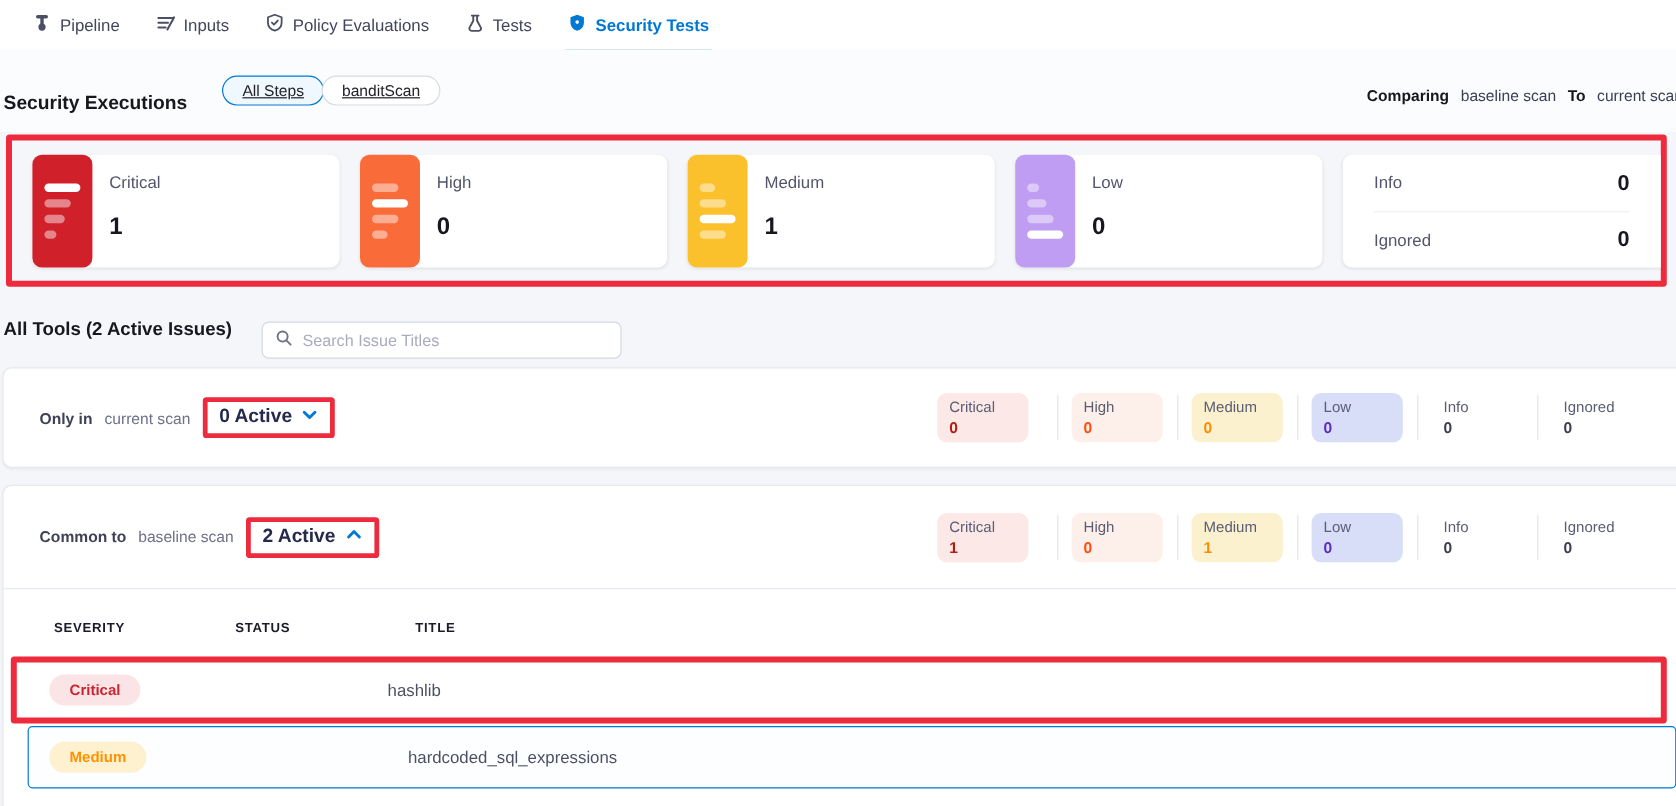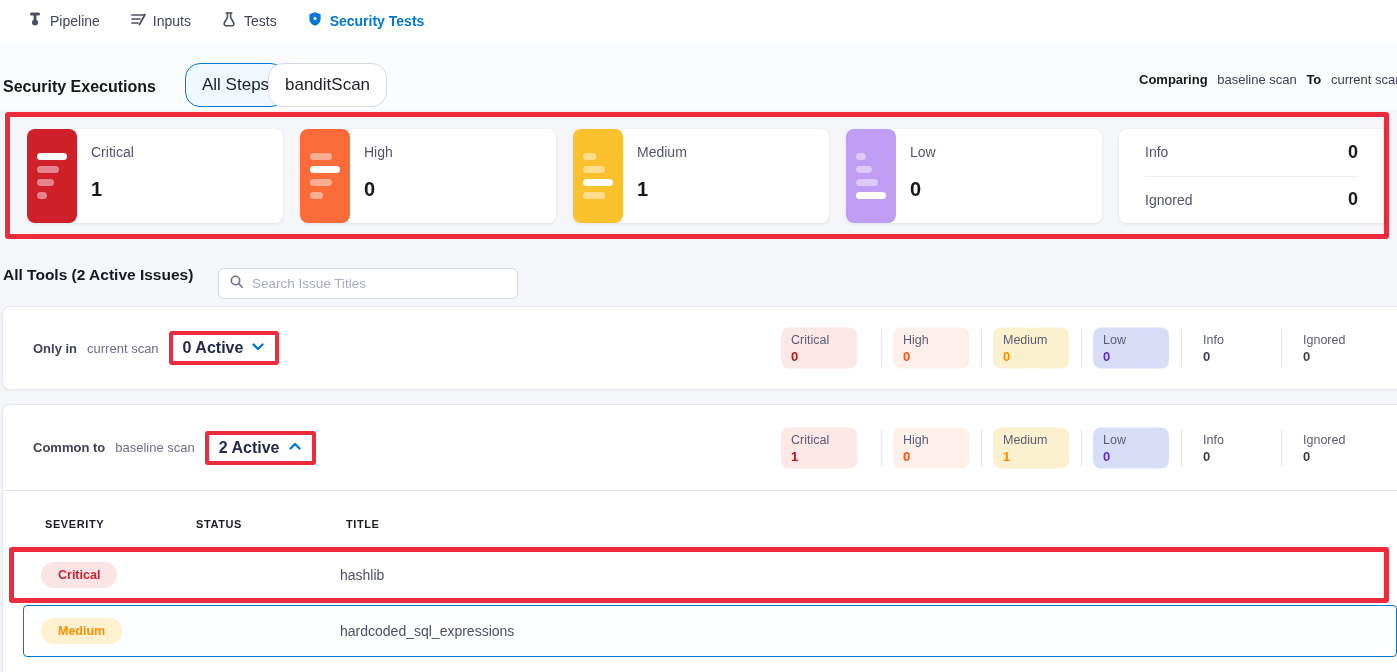--- a/index.html
+++ b/index.html
@@ -11,22 +11,22 @@
   .tabbar { position:absolute; left:0; top:0; width:1397px; height:44px; background:#fff;
             border-bottom:1px solid #e2e4ec; display:flex; align-items:stretch; padding-left:25px; gap:26px; }
   .tab { display:flex; align-items:center; gap:7px; font-size:14px; font-weight:500; color:#41465a;
          cursor:pointer; border-bottom:2px solid transparent; padding:0 2px; }
   .tab.active { color:#0278d5; font-weight:700; border-bottom-color:#0278d5; }
   .tab svg { flex:0 0 auto; }
 
   
   .header-strip { position:absolute; left:0; top:41px; width:1397px; height:69px; background:#fbfcfd; }
   .page-title { position:absolute; left:3px; top:68px; font-size:16px; font-weight:700; color:#17171f;margin-top:10px; }
-  .step-pill { position:absolute; top:63px; height:44px; border-radius:15px; display:flex; align-items:center;
-               padding:0 16px; font-size:17px; cursor:pointer; background:#fff; border:1px solid #d8dae6; color:#22222a; }
+  .step-pill { position:absolute; top:63px; height:25px; border-radius:15px; display:flex; align-items:center;
+               padding:0 16px; font-size:13px; cursor:pointer; background:#fff; border:1px solid #d8dae6; color:#22222a;text-decoration:underline; }
   .step-pill.selected { background:#eff8fe; border:1.5px solid #0278d5; }
   .pill-allsteps { left:185px; }
   .pill-bandit  { left:268px; }
   .comparing { position:absolute; left:1139px; top:72px; font-size:13px; color:#3a3f53; white-space:nowrap; }
   .comparing b { color:#17171f; }
   .comparing span { margin-right:6px; }
 
   
   .annotate { border:5px solid #ed2b3c; border-radius:3px; }
   .annotate-sm { border:4px solid #ed2b3c; border-radius:3px; }
@@ -92,21 +92,21 @@
 
   .row-box1 { position:absolute; left:6px; top:142px; width:1380px; height:56px; background:#fff; }
   .row-box2 { position:absolute; left:20px; top:200px; width:1374px; height:52px; background:#fdfeff;
               border:1px solid #0278d5; border-radius:4px; }
   .issue-row { position:absolute; inset:0; display:flex; align-items:center; cursor:pointer; }
   .sev-pill { position:absolute; height:26px; border-radius:13px; display:flex; align-items:center;
               padding:0 17px; font-size:12.5px; font-weight:700; }
   .row-box1 .sev-pill { left:27px; }
   .row-box2 .sev-pill { left:17px; }
   .issue-title { position:absolute; font-size:14px; color:#4d5064; }
-  .row-box1 .issue-title { left:326px;text-align:right; }
+  .row-box1 .issue-title { left:309px;text-align:right; }
   .row-box2 .issue-title { left:316px; }
 </style>
 </head>
 <body>
 
 <div id="app">
 
   <div class="tabbar">
     <div class="tab">
       <span>
@@ -121,20 +121,29 @@
       <span>Pipeline</span>
     </div>
     <div class="tab">
       <span>
         <svg width="16" height="16" viewBox="0 0 16 16" fill="none" stroke="#4a4f63" stroke-width="1.7" stroke-linecap="round">
             <path d="M2 4h12M2 8h8M2 12h6"></path>
             <path d="M9.5 13.5L15 3.5"></path>
           </svg>
       </span>
       <span>Inputs</span>
+    </div>
+    <div class="tab">
+      <span>
+        <svg width="16" height="16" viewBox="0 0 16 16" fill="none" stroke="#4a4f63" stroke-width="1.5" stroke-linecap="round" stroke-linejoin="round">
+            <path d="M8 1.3l5.7 2.1v4.3c0 3.3-2.3 5.9-5.7 6.9-3.4-1-5.7-3.6-5.7-6.9V3.4z"></path>
+            <path d="M5.6 7.8l1.7 1.7 3.2-3.4"></path>
+          </svg>
+      </span>
+      <span>Policy Evaluations</span>
     </div>
     <div class="tab">
       <span>
         <svg width="16" height="16" viewBox="0 0 16 16" fill="none" stroke="#4a4f63" stroke-width="1.6" stroke-linecap="round" stroke-linejoin="round">
             <path d="M6.4 2v4.3L3.3 12a1.9 1.9 0 0 0 1.7 2.7h6a1.9 1.9 0 0 0 1.7-2.7L9.6 6.3V2"></path>
             <path d="M5.2 2h5.6"></path>
           </svg>
       </span>
       <span>Tests</span>
     </div>

